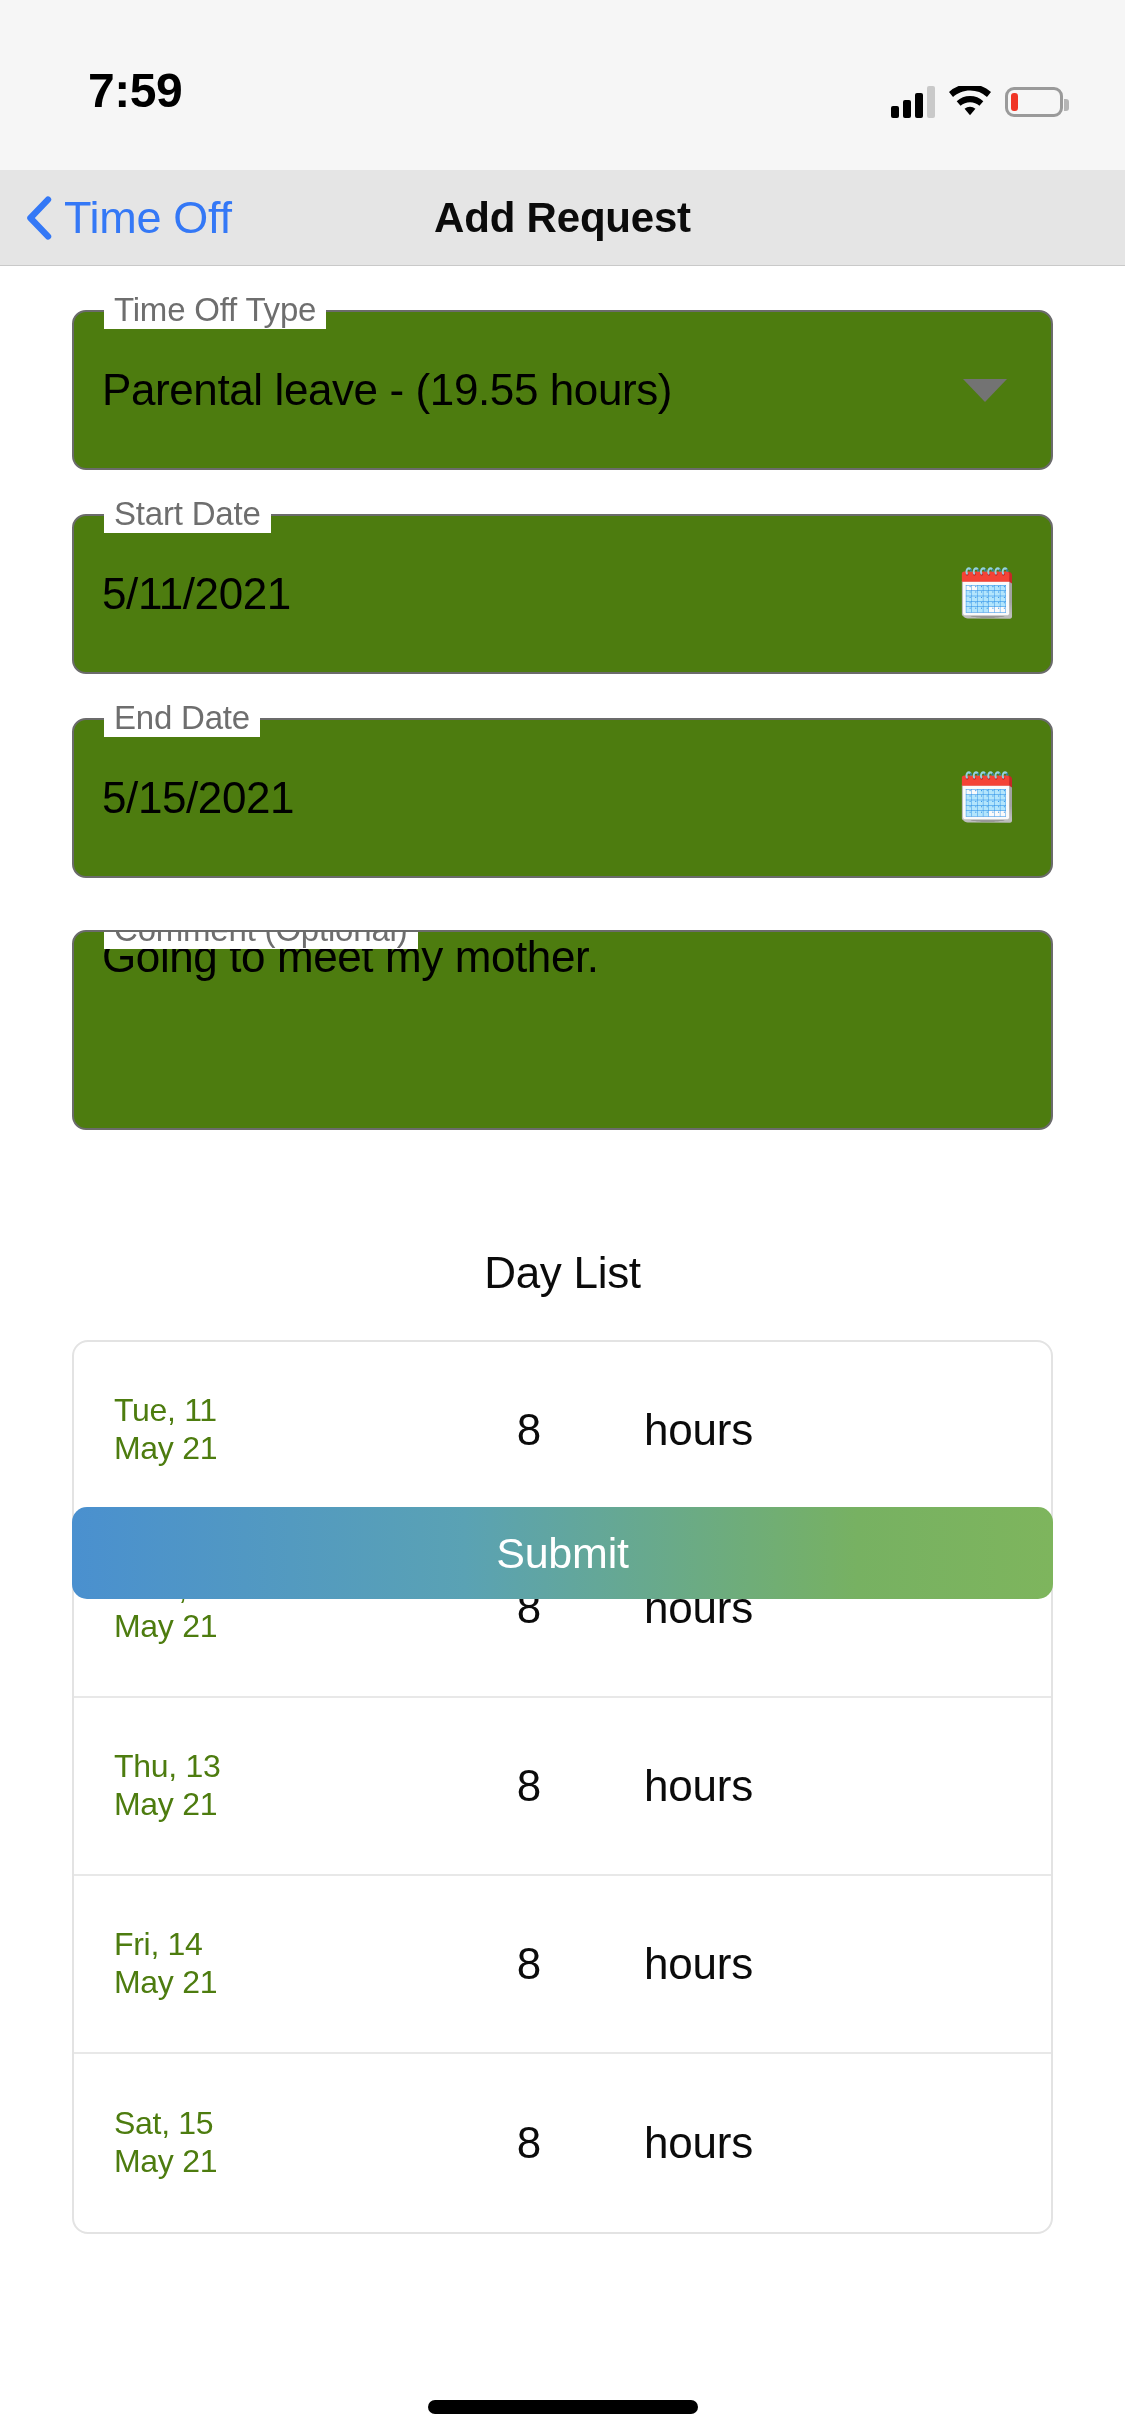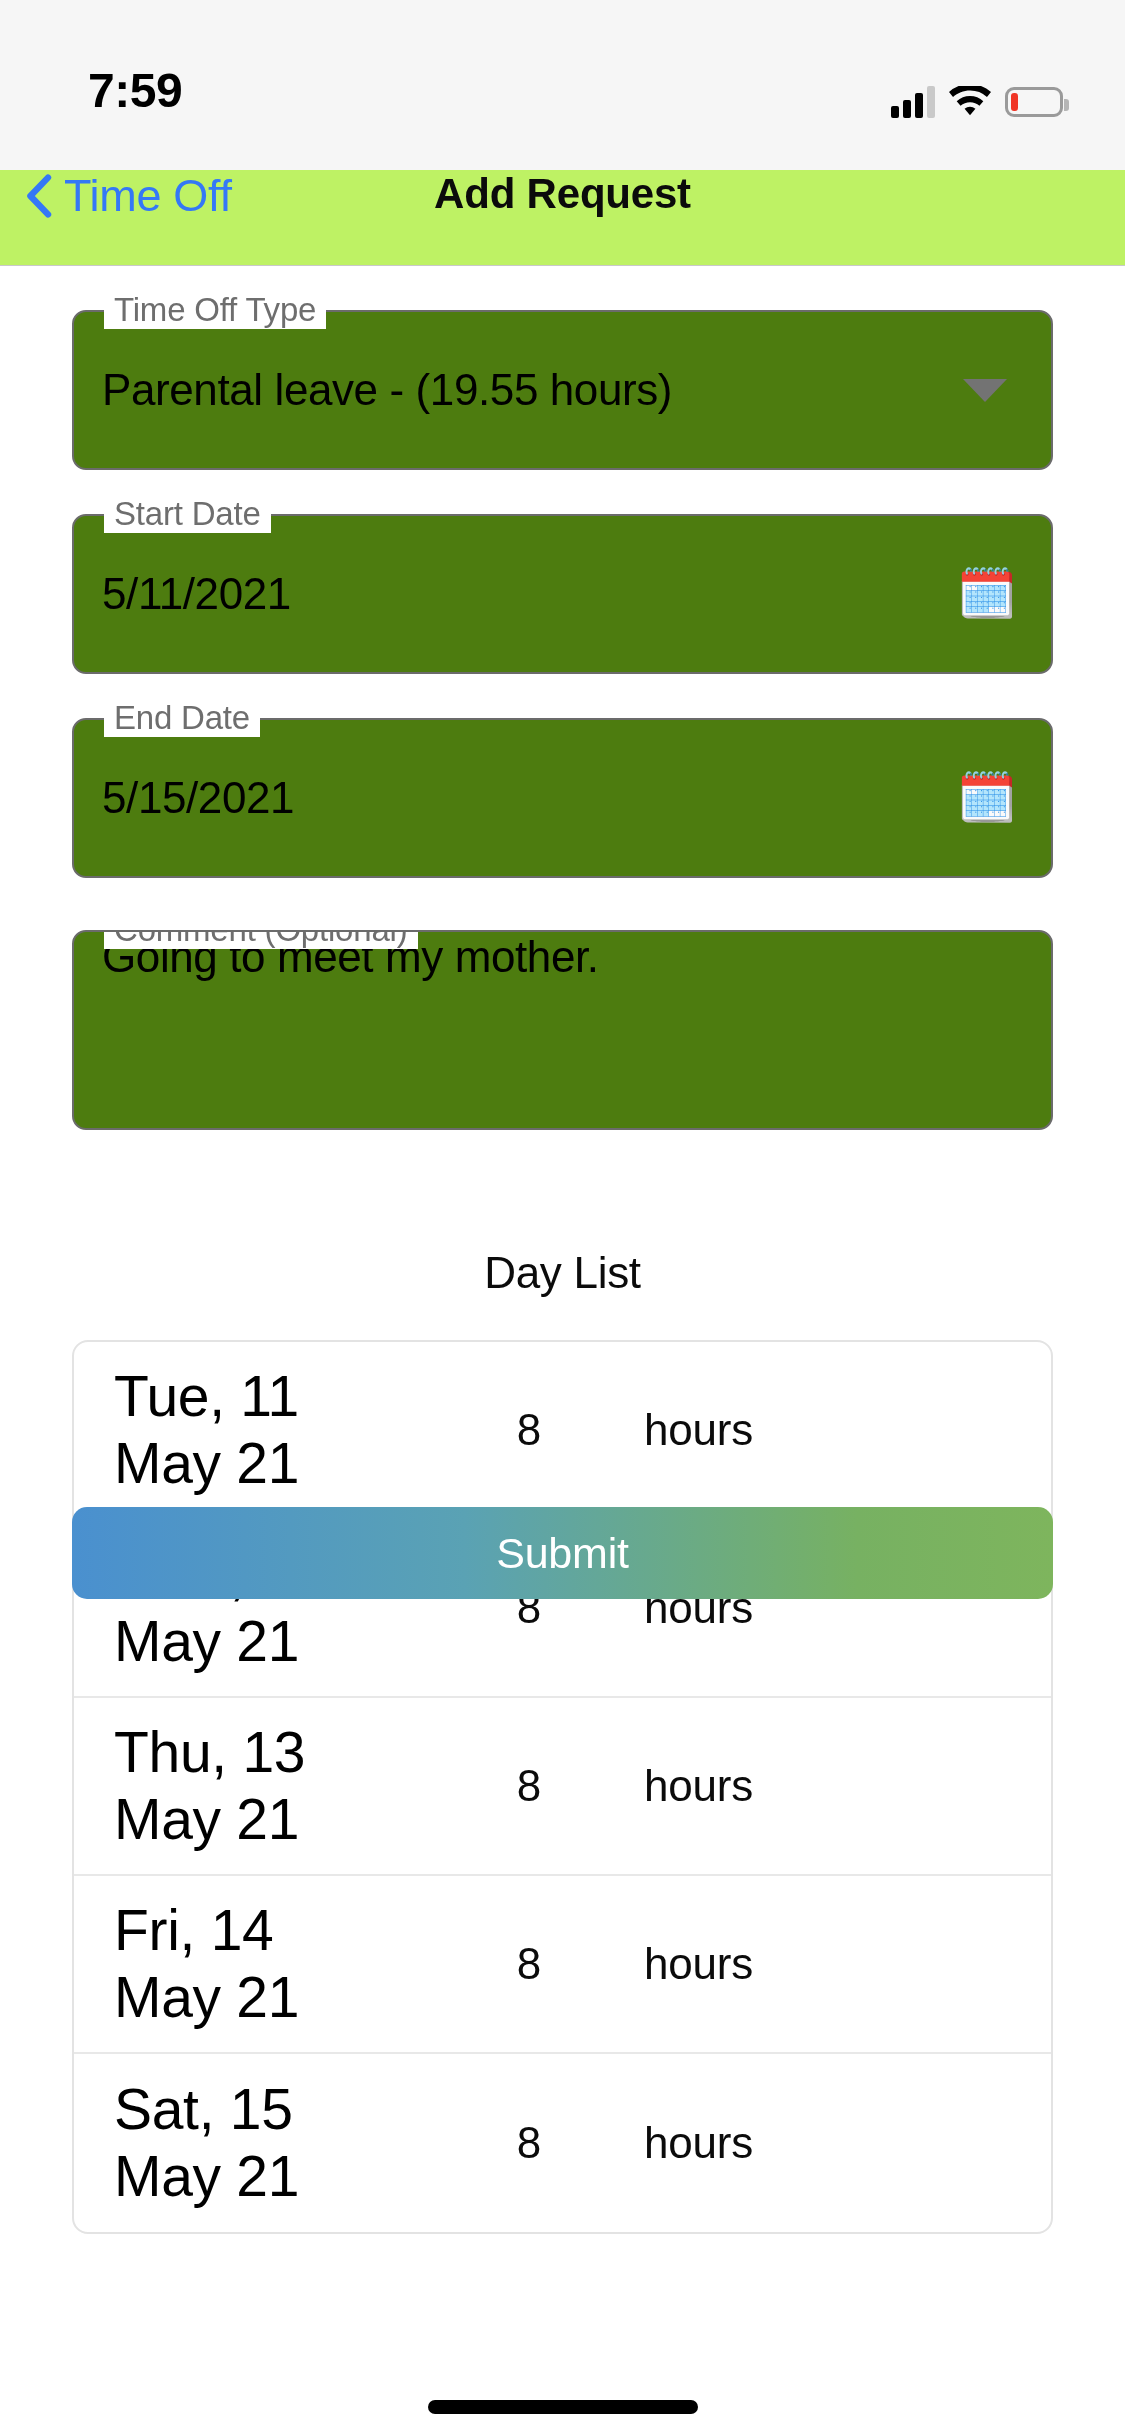--- a/index.html
+++ b/index.html
@@ -84,24 +84,24 @@
   .battery-fill {
     width: 7px;
     height: 100%;
     background: #f03526;
     border-radius: 3px;
   }
 
   
   .nav-bar {
     height: 96px;
-    background: #bef264;
+    background: #e5e5e5;
     border-bottom: 1px solid #c9c9c9;
     display: flex;
-    align-items: flex-start;
+    align-items: center;
     position: relative;
     flex: 0 0 auto;
   }
   .nav-back {
     display: flex;
     align-items: center;
     gap: 12px;
     padding-left: 24px;
     cursor: pointer;
   }
@@ -215,23 +215,23 @@
   .day-row {
     display: flex;
     align-items: center;
     height: 178px;
     padding: 0 0 0 40px;
     border-bottom: 2px solid #e8e8e8;
   }
   .day-row:last-child { border-bottom: none; }
   .day-date {
     flex: 0 0 300px;
-    font-size: 57px;
+    font-size: 32px;
     line-height: 1.18;
-    color: #000000;
+    color: #4d7c0f;
     letter-spacing: -0.3px;
   }
   .day-hours-num {
     flex: 0 0 230px;
     text-align: center;
     font-size: 44px;
     color: #0b0b0b;
   }
   .day-hours-unit {
     flex: 1 1 auto;

